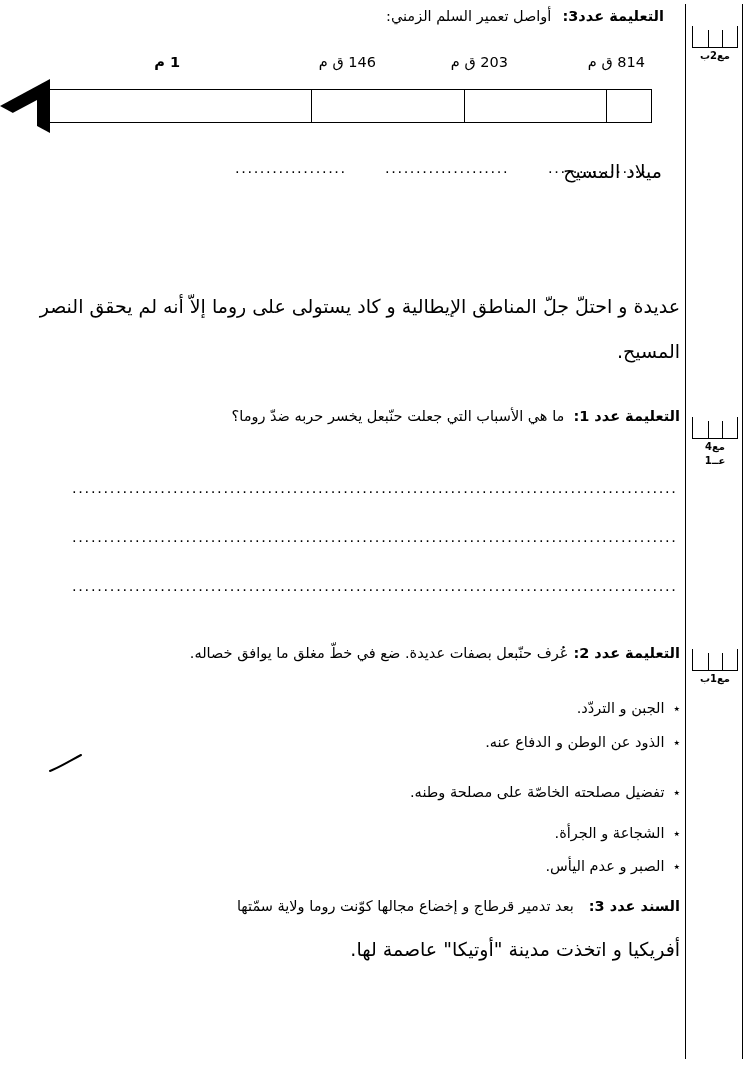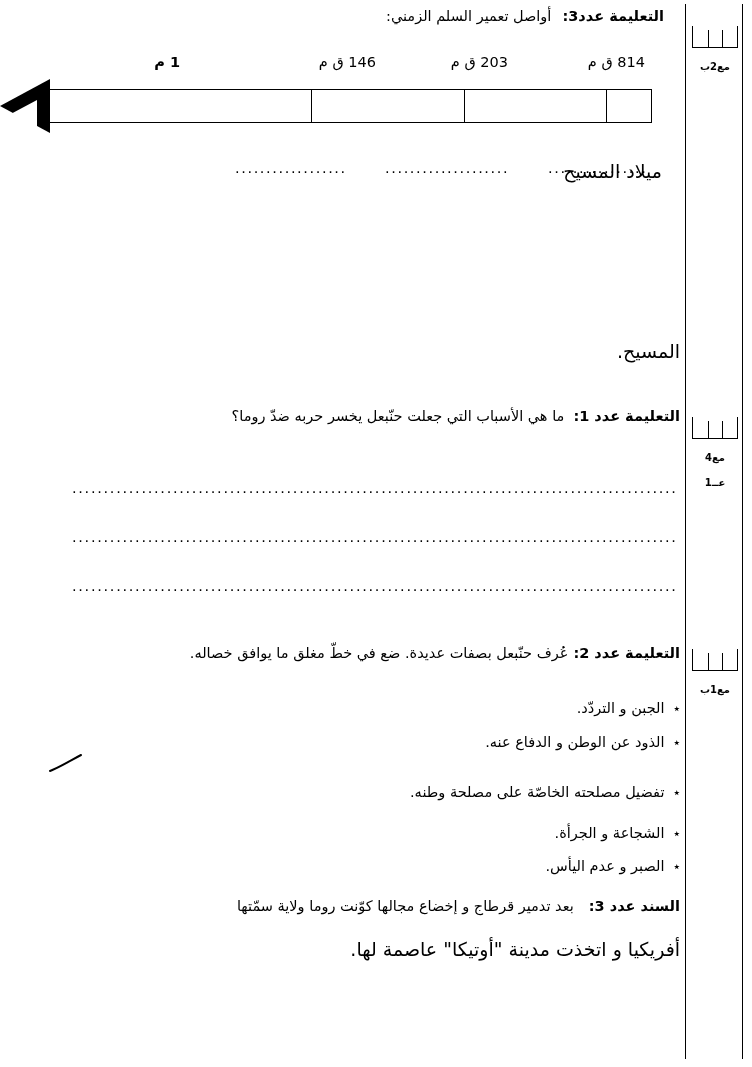--- a/index.html
+++ b/index.html
@@ -50,21 +50,21 @@
     width: 0;
     border-left: 1px solid #000;
   }
   .grade-ticks i.t1 { left: 33%; }
   .grade-ticks i.t2 { left: 66%; }
   .grade-label {
     font-size: 10px;
     font-weight: bold;
     direction: rtl;
     line-height: 13px;
-    margin-top: 12px;
+    margin-top: 1px;
     letter-spacing: -0.3px;
   }
 
   .heading-line {
     position: absolute;
     font-size: 14.5px;
     font-weight: bold;
     direction: rtl;
     white-space: nowrap;
   }
@@ -247,20 +247,21 @@
           <div class="tip-in"></div>
         </div>
     </div>
   </div>
 
   <div class="body-line" style="right:90px; top:160px;">ميلاد المسيح</div>
   <div class="dots" style="left:548px; top:160px;">................</div>
   <div class="dots" style="left:385px; top:160px;">....................</div>
   <div class="dots" style="left:235px; top:160px;">..................</div>
 
+  <div class="body-line" style="right:72px; top:295px;">عديدة و احتلّ جلّ المناطق الإيطالية و كاد يستولى على روما إلاّ أنه لم يحقق النصر</div>
   <div class="body-line" style="right:72px; top:340px;">المسيح.</div>
 
   <div class="heading-line" style="right:72px; top:408px;">
     <span>التعليمة عدد 1:</span>
     <span style="font-weight:normal; margin-right:4px;">ما هي الأسباب التي جعلت حنّبعل يخسر حربه ضدّ روما؟</span>
   </div>
 
   <div class="answer-line" style="top:480px;">
     <span></span>
     ......................................................................................................................

